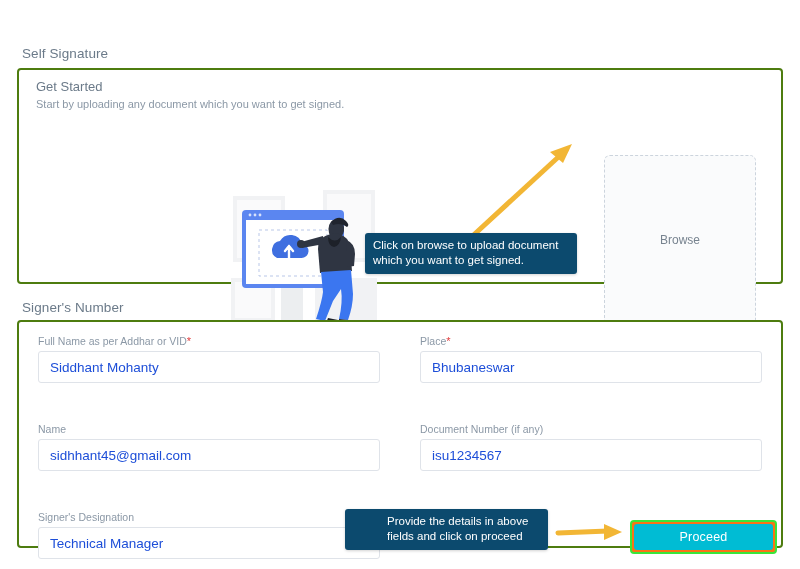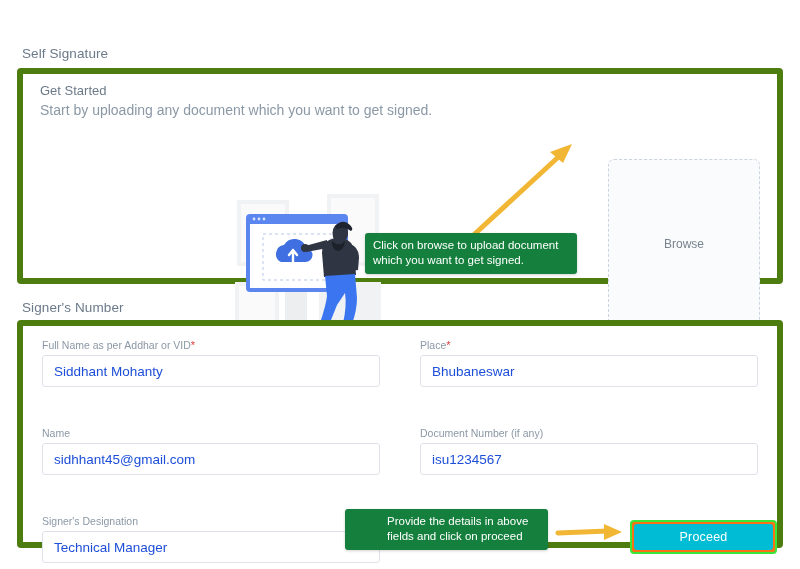--- a/index.html
+++ b/index.html
@@ -23,37 +23,37 @@
     color: #6b7a89;
     letter-spacing: .1px;
   }
   #self-sig-title { left: 22px; top: 46px; }
   #signer-title   { left: 22px; top: 300px; }
 
   
   .card {
     position: absolute;
     background: #ffffff;
-    border: 6px solid #4d7c0f;
+    border: 2px solid #4d7c0f;
     border-radius: 4px;
     text-decoration: underline;
   }
   #upload-card { left: 17px; top: 68px; width: 766px; height: 216px; }
   #details-card { left: 17px; top: 320px; width: 766px; height: 228px; }
 
   .card-head {
     position: absolute;
     left: 17px; top: 9px;
     font-size: 13px;
     color: #6b7a89;
   }
   .card-sub {
     position: absolute;
     left: 17px; top: 28px;
-    font-size: 14px;
+    font-size: 11px;
     color: #8b98a6;
   }
 
   
   #illustration {
     position: absolute;
     left: 196px; top: 108px;
     width: 190px; height: 160px;
   }
 
@@ -66,21 +66,21 @@
     border-radius: 6px;
     background: #fafbfc;
     display: flex; align-items: center; justify-content: center;
     cursor: pointer;
   }
   #browse-label { font-size: 12px; color: #77838f; }
 
   
   .tooltip {
     position: absolute;
-    background: #15803d;
+    background: #0c4a6e;
     color: #ffffff;
     font-size: 11.5px;
     line-height: 15px;
     padding: 5px 8px 6px 8px;
     border-radius: 3px;
     box-shadow: 0 1px 3px rgba(0,0,0,.18);
   }
   #tip-browse  { left: 365px; top: 233px; width: 212px; }
   #tip-proceed { left: 345px; top: 509px; width: 203px; padding-left: 42px; }
 

